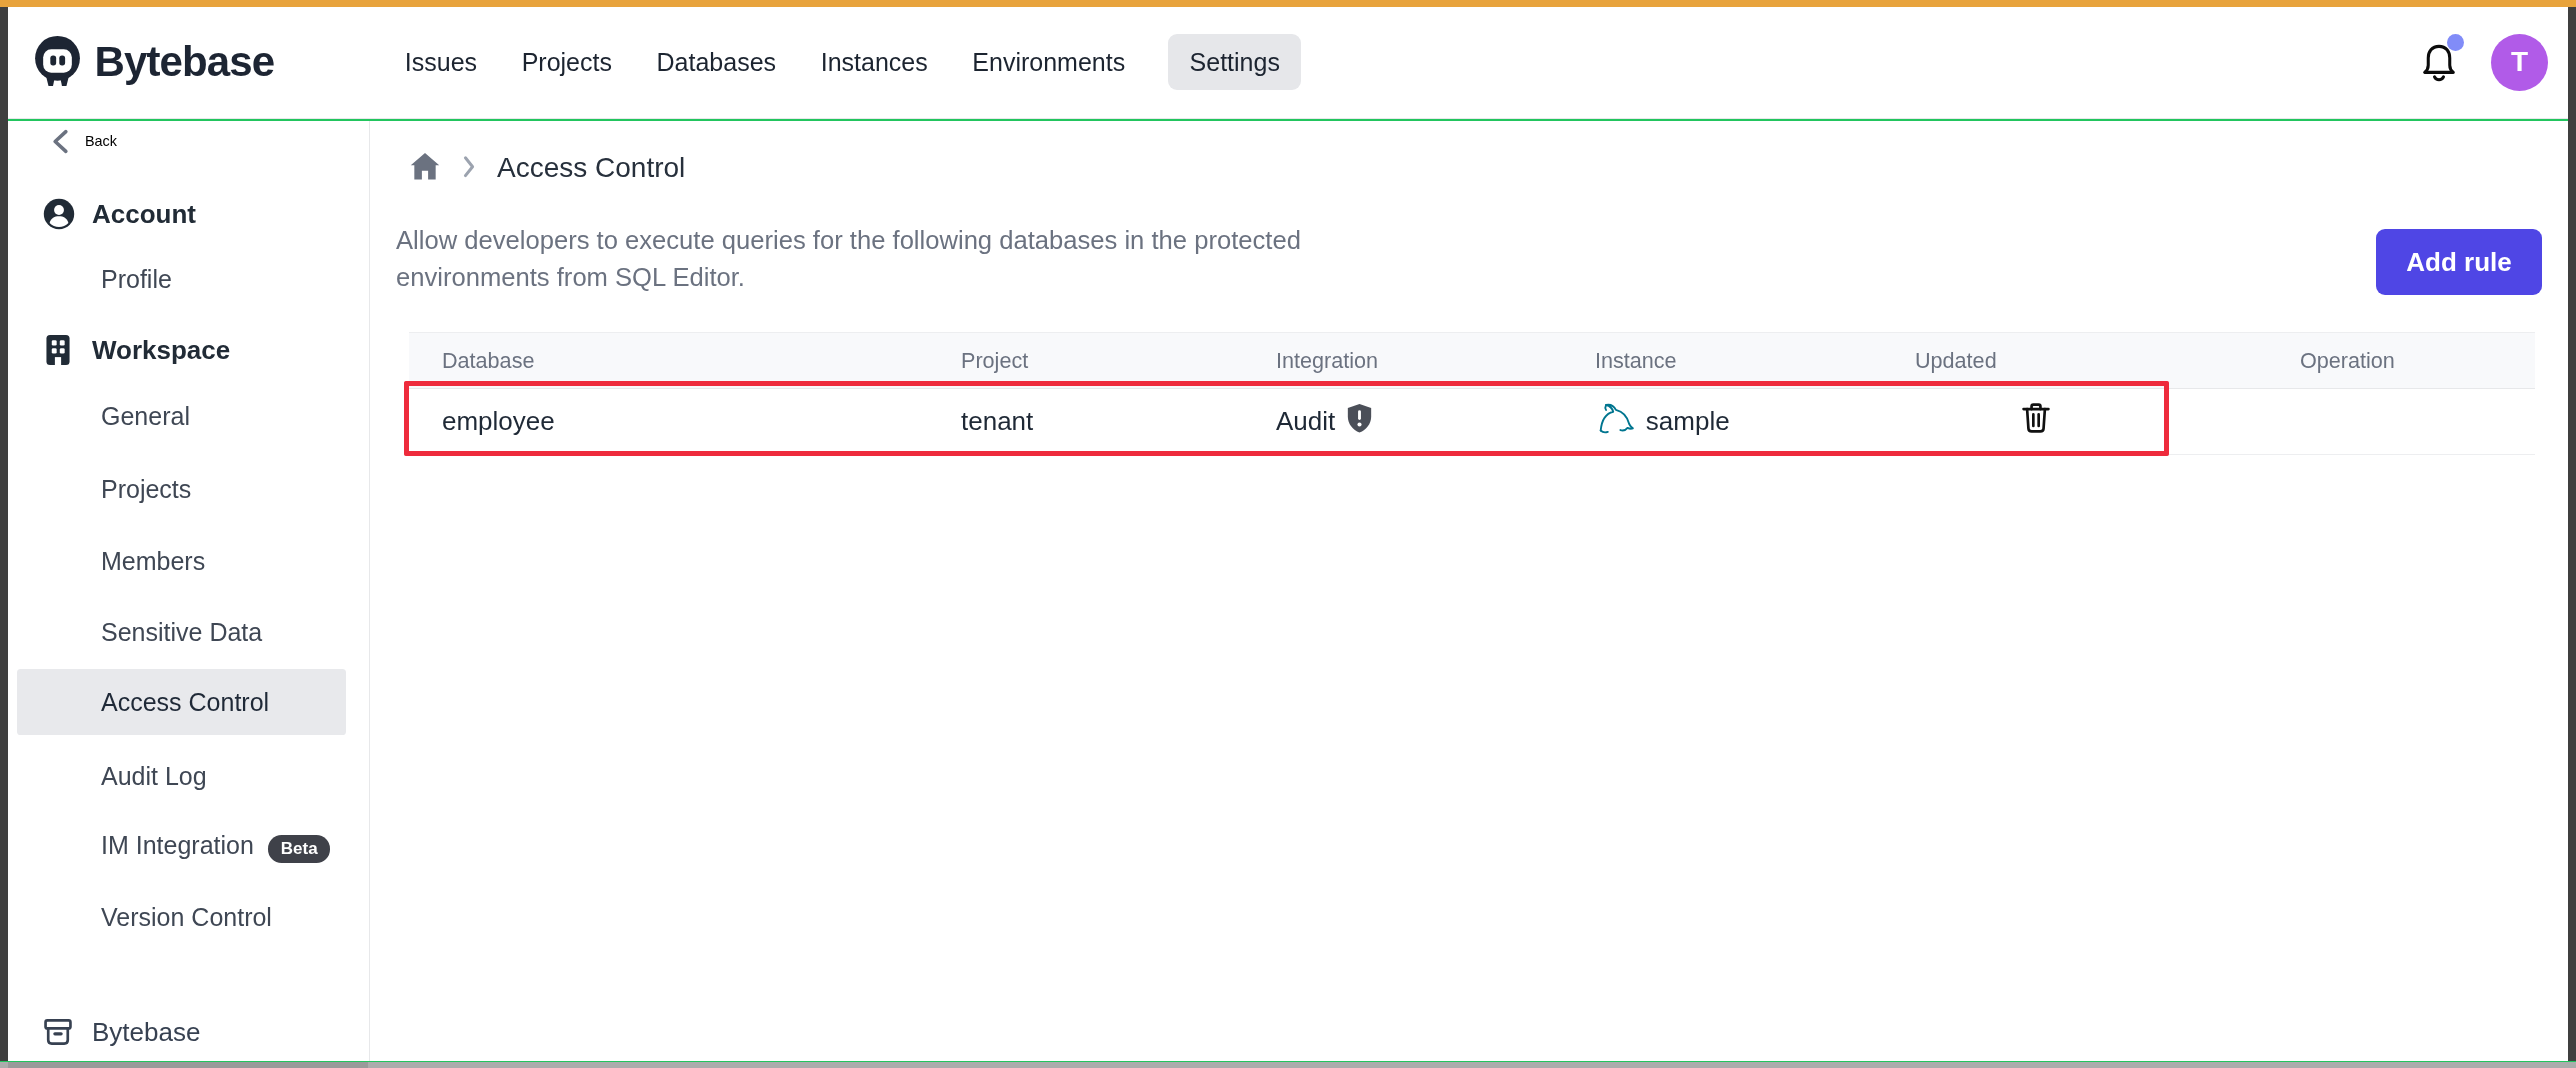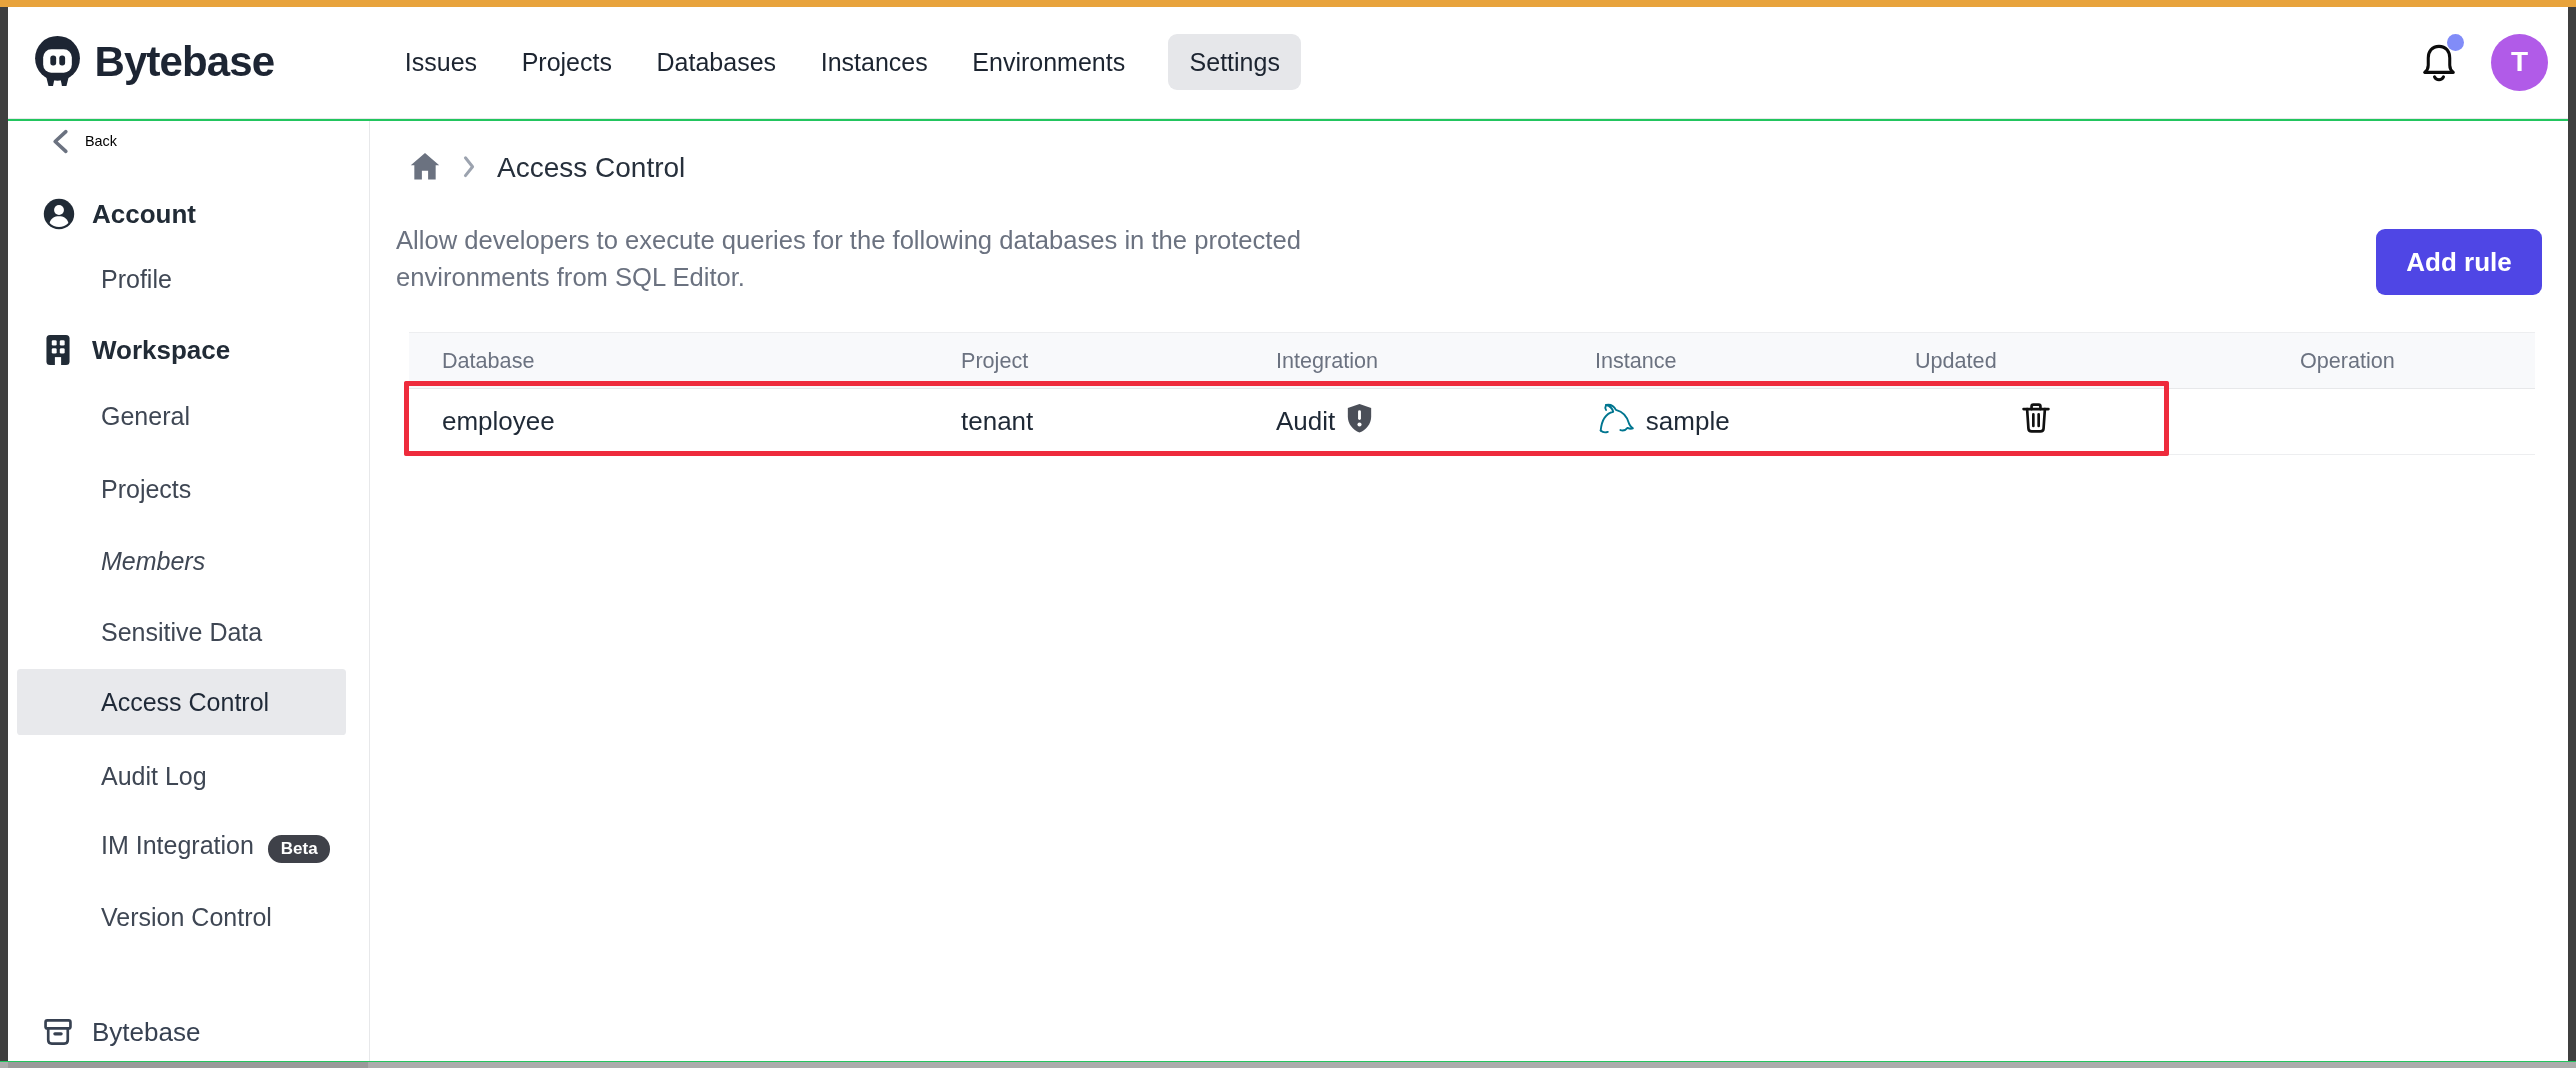--- a/index.html
+++ b/index.html
@@ -139,21 +139,21 @@
       </span>
       <span class="lbl-group side-group-label">Workspace</span>
     </div>
 
     <div class="side-row" style="top:262px;">
       <span class="lbl-sub side-sub-label">General</span>
     </div>
     <div class="side-row" style="top:335px;">
       <span class="lbl-sub side-sub-label">Projects</span>
     </div>
-    <div class="side-row" style="top:407px;font-style:italic;">
+    <div class="side-row" style="top:407px;">
       <span class="lbl-sub side-sub-label">Members</span>
     </div>
     <div class="side-row" style="top:478px;">
       <span class="lbl-sub side-sub-label">Sensitive Data</span>
     </div>
     <div class="side-row" style="top:548px;">
       <span class="lbl-sub side-sub-label" style="color:#1F2937;">Access Control</span>
     </div>
     <div class="side-row" style="top:622px;">
       <span class="lbl-sub side-sub-label">Audit Log</span>

